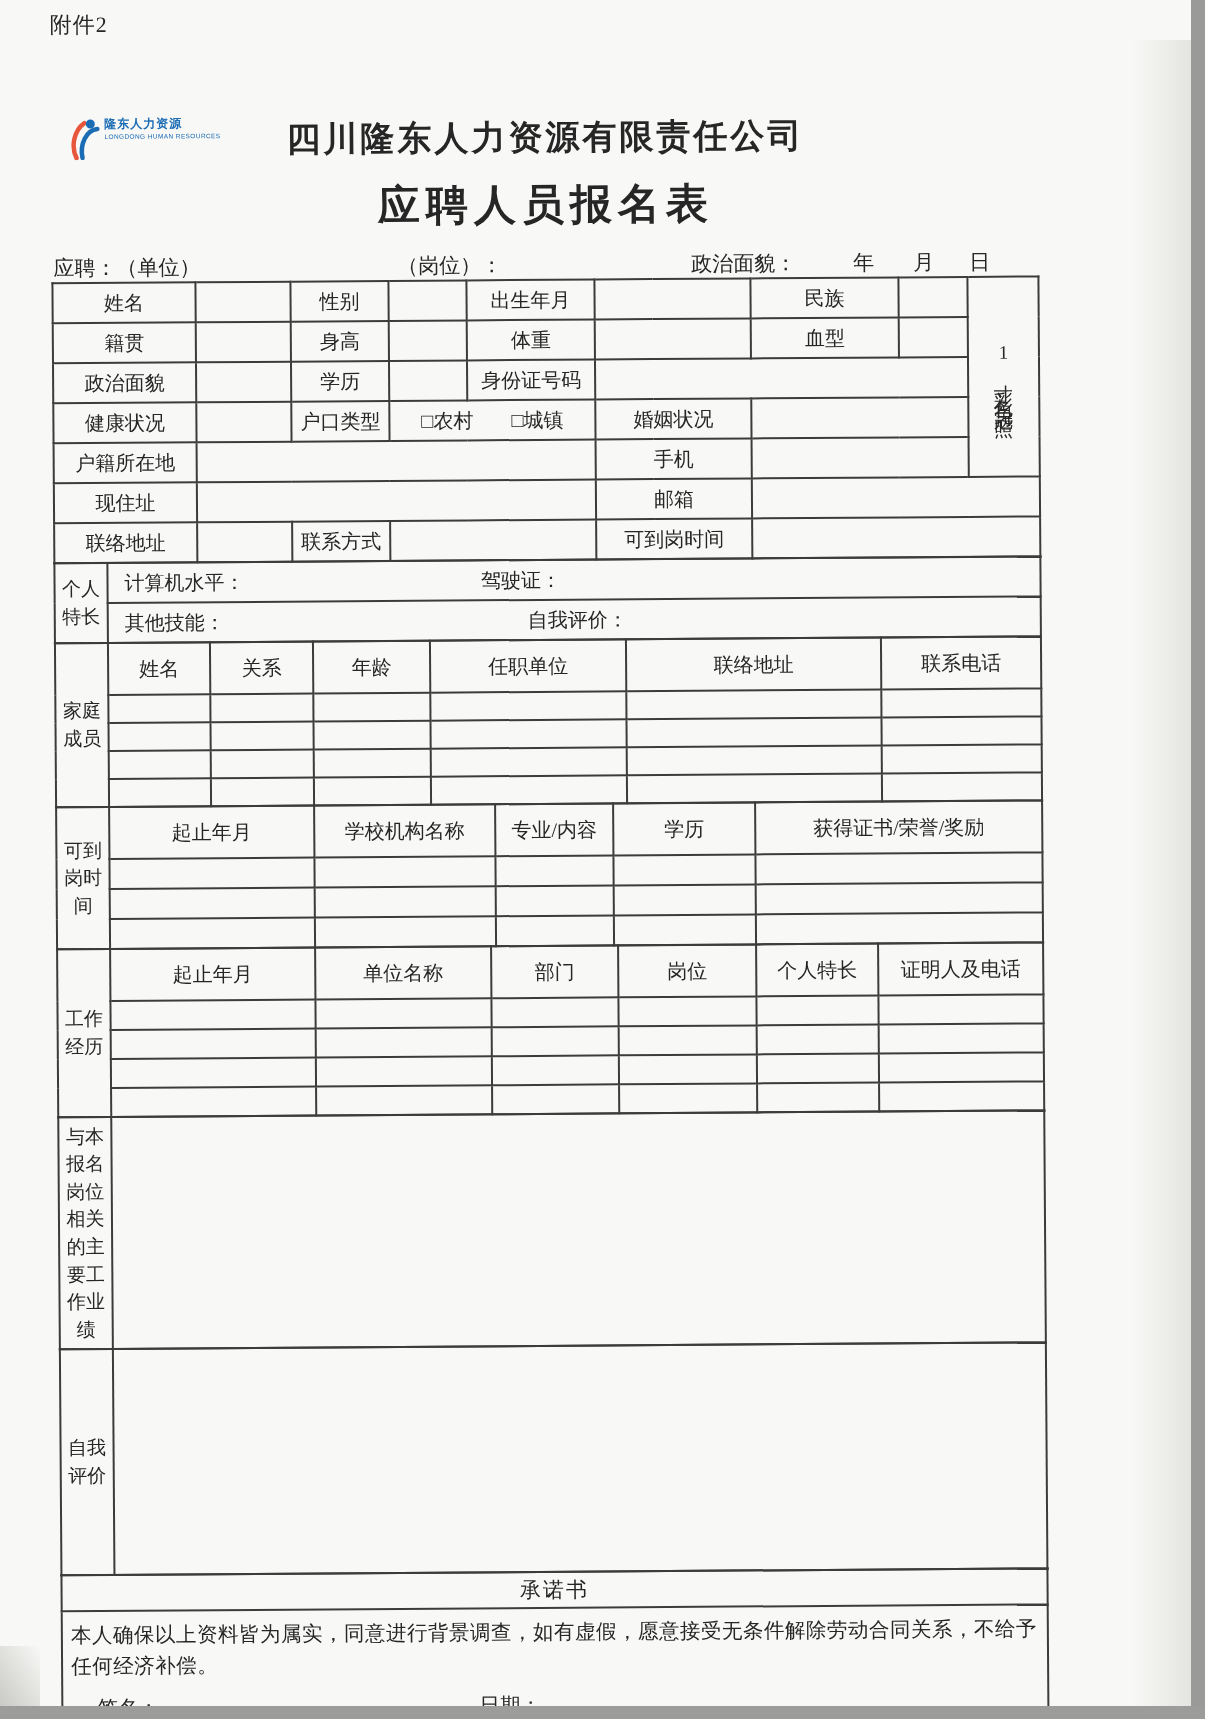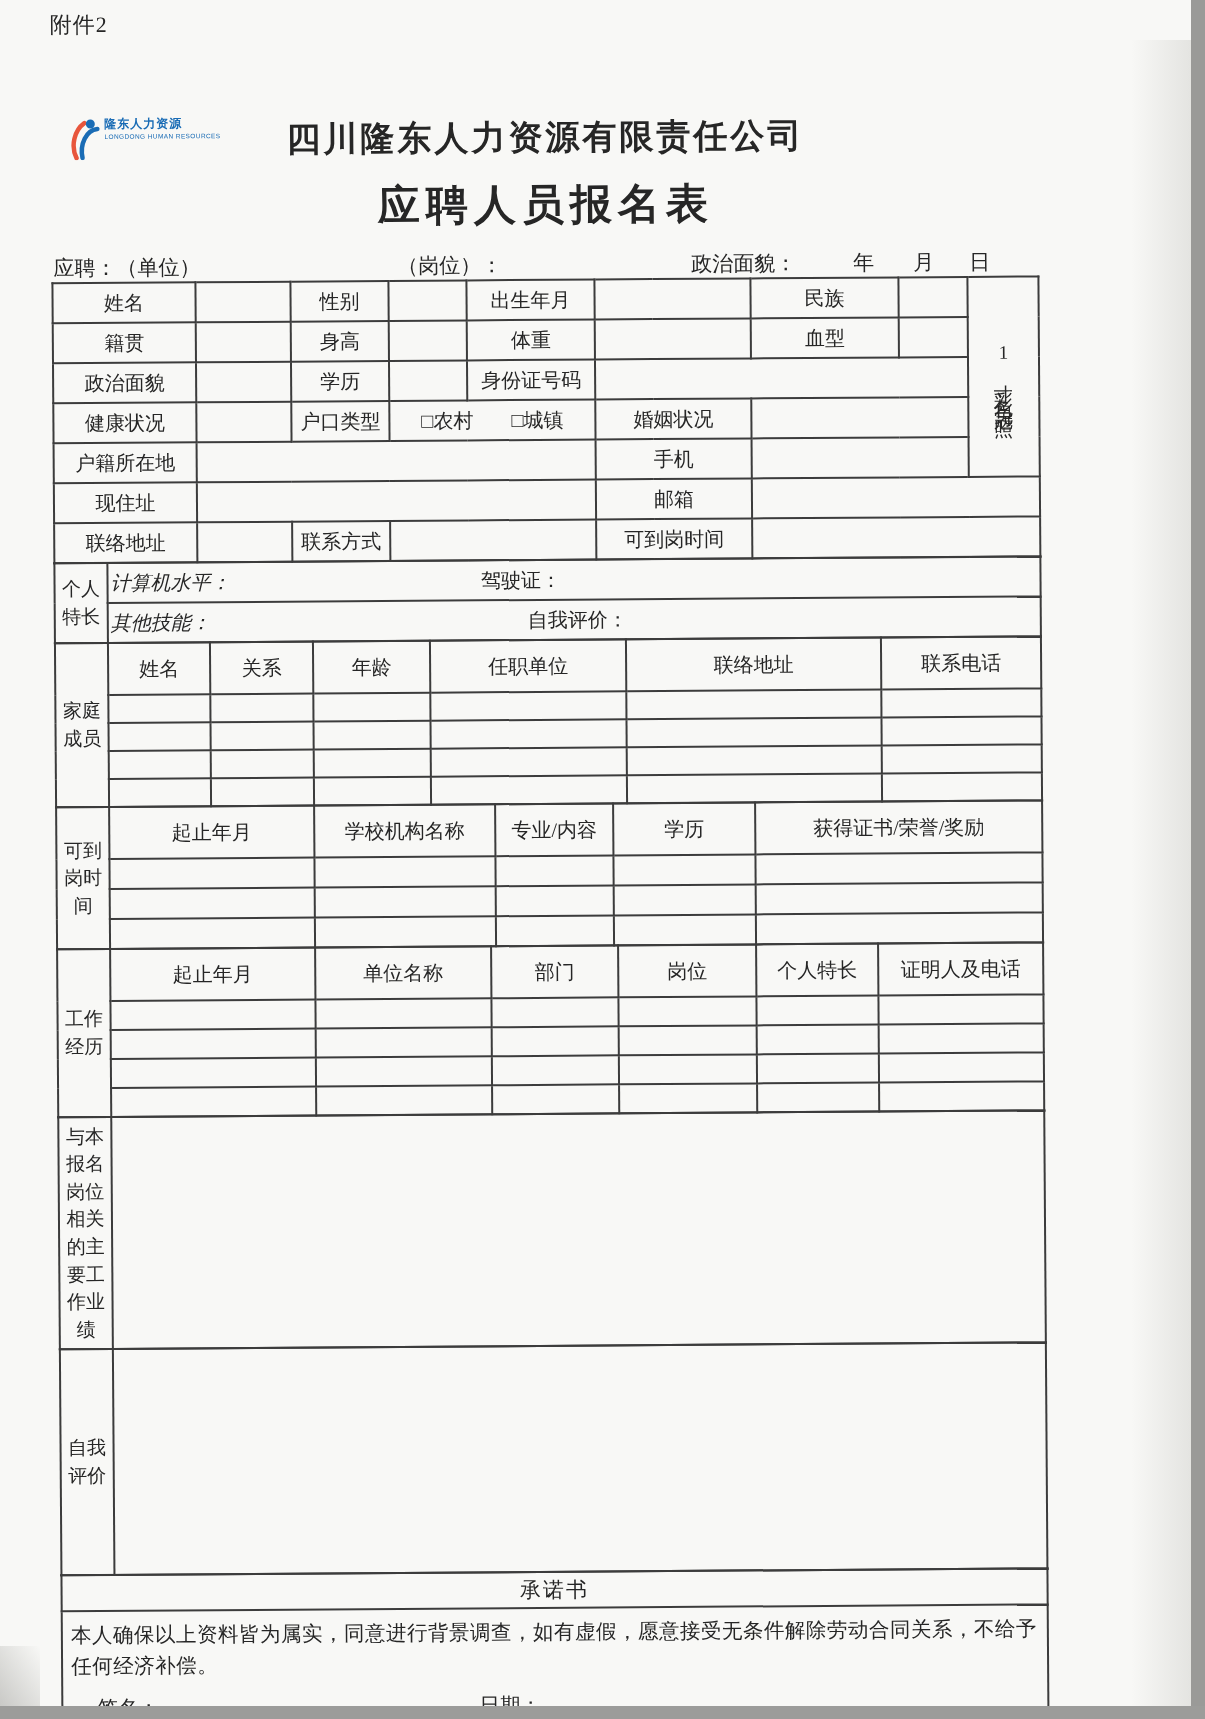--- a/index.html
+++ b/index.html
@@ -35,21 +35,21 @@
   .al-y { left:802px; }   .al-m { left:862px; }    .al-d { left:918px; }
 
   table { border-collapse:collapse; table-layout:fixed; width:986px; }
   table + table { margin-top:-2px; }
   td {
     border:2px solid #3c3c3c; font-size:20px; text-align:center;
     padding:0 2px; overflow:hidden; vertical-align:middle;
   }
   .seclbl { font-size:19px; line-height:1.45; padding:2px 5px; }
   .leftcell { position:relative; text-align:left; }
-  .leftcell .at { margin-left:0;font-style:italic; }
+  .leftcell .at { margin-left:14px; }
   .leftcell .mid { position:absolute; left:40%; }
   .photo-cell { vertical-align:middle; }
   .photo-note {
     writing-mode:vertical-rl; text-orientation:upright;
     letter-spacing:7px; font-size:19px; margin:0 auto; line-height:1;
   }
   .chk-gap { display:inline-block; width:38px; }
   .pledge-title-cell { height:34px; font-size:21px; letter-spacing:2px; }
   .pledge-body-cell { text-align:left; padding:8px 8px 6px 8px; }
   .pledge-text { font-size:20.5px; line-height:1.5; letter-spacing:0.5px; }

